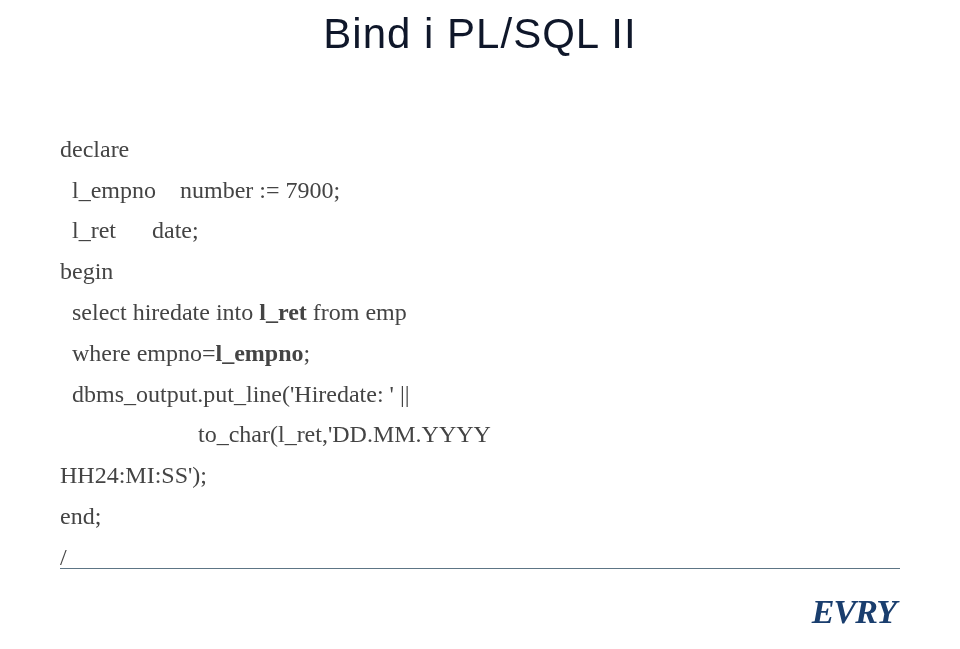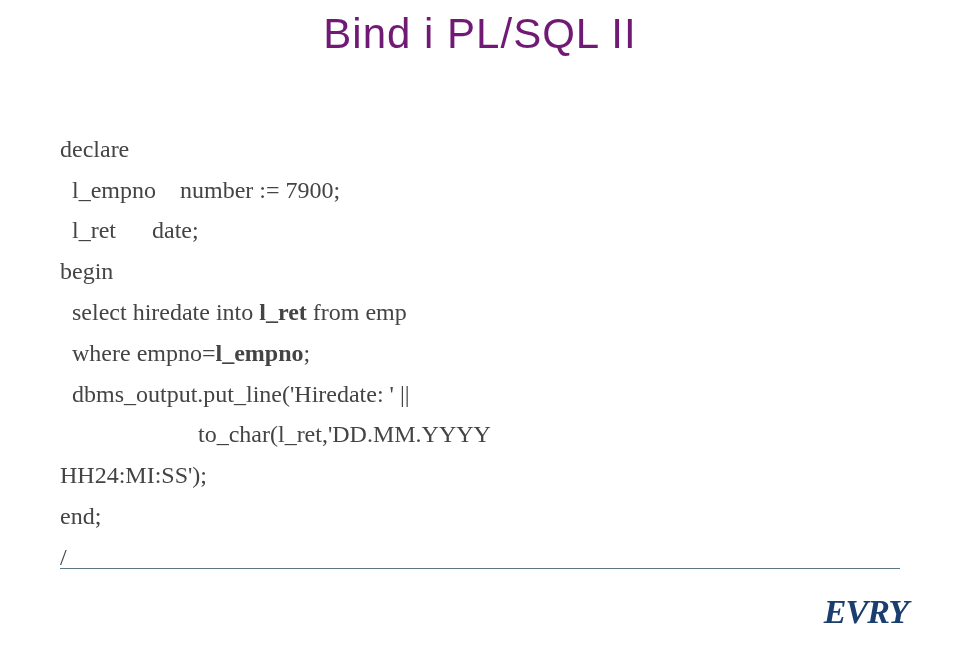--- a/index.html
+++ b/index.html
@@ -12,21 +12,21 @@
       height: 649px;
       background: #ffffff;
       font-family: Arial, sans-serif;
       position: relative;
       overflow: hidden;
     }
     .slide-title {
       text-align: center;
       font-size: 42px;
       font-weight: 300;
-      color: #701a75;
+      color: #0f172a;
       font-family: "Arial Narrow", Arial, sans-serif;
       letter-spacing: 1px;
       padding-top: 10px;
       padding-bottom: 30px;
     }
     .code-block {
       font-family: Liberation Serif, serif;
       font-size: 24px;
       line-height: 1.7;
       color: #444444;
@@ -40,21 +40,21 @@
       position: absolute;
       bottom: 80px;
       left: 60px;
       right: 60px;
       height: 1px;
       background: #5d7585;
     }
     .logo {
       position: absolute;
       bottom: 18px;
-      right: 52px;
+      right: 64px;
       font-family: "Brush Script MT", cursive;
       font-size: 34px;
       font-weight: bold;
       font-style: italic;
       color: #1a3e6e;
       letter-spacing: -1px;
     }
   </style>
 </head>
 <body>

